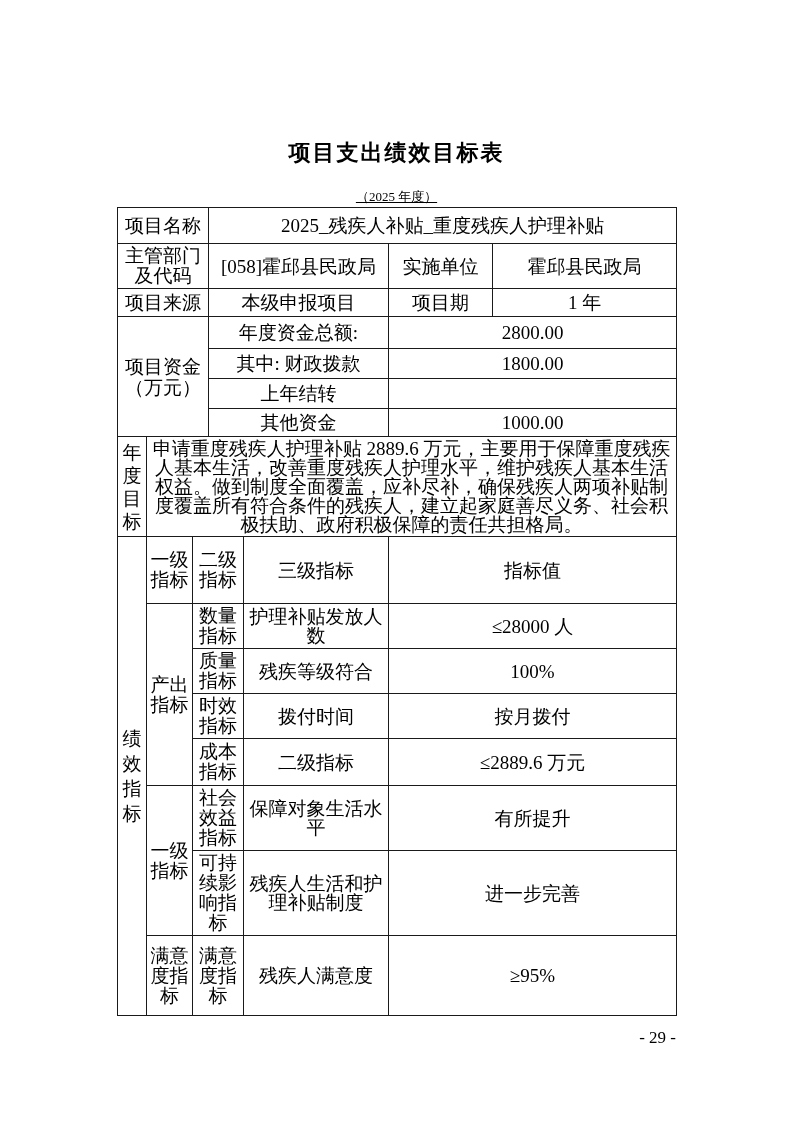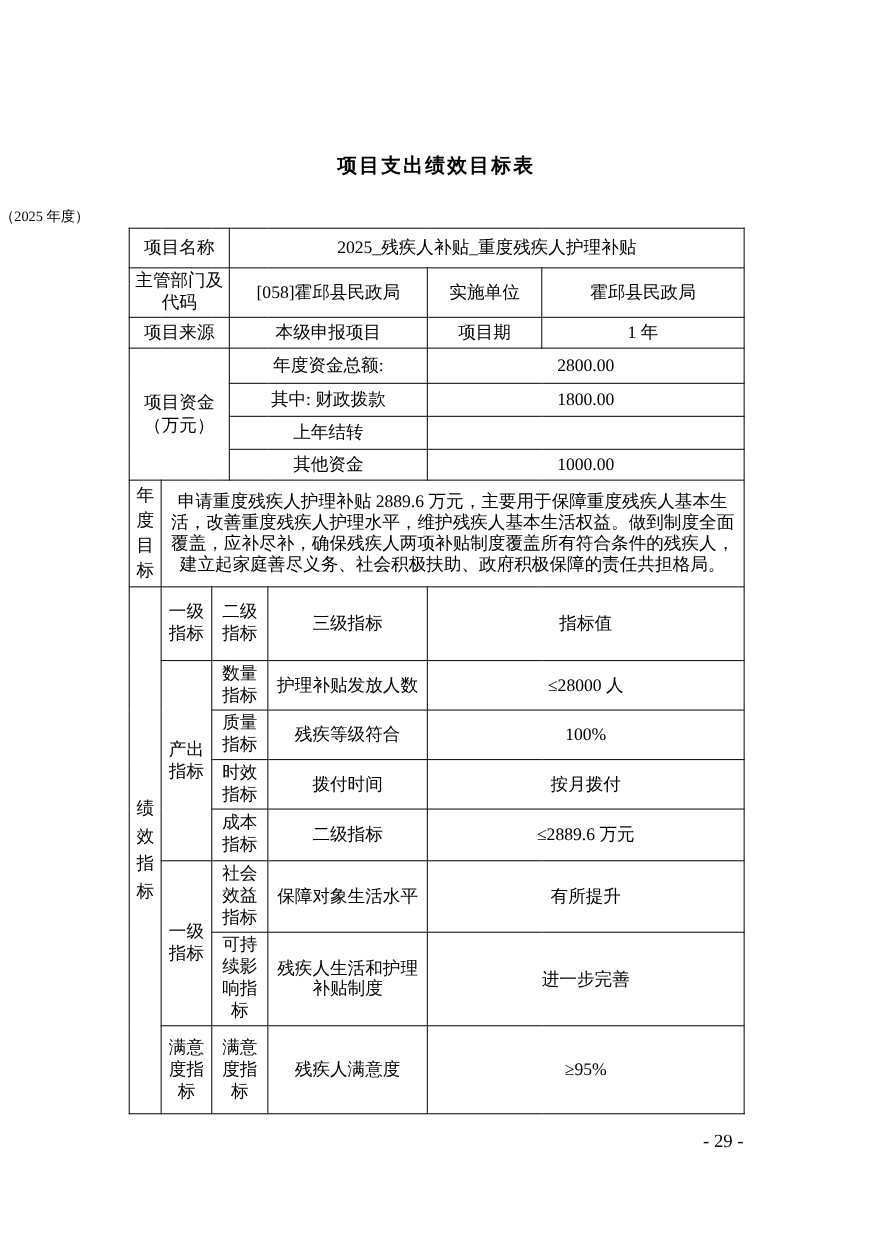--- a/index.html
+++ b/index.html
@@ -12,44 +12,45 @@
     font-family: "Liberation Serif", "DejaVu Serif", serif;
     color: #000000;
     overflow: hidden;
   }
   .doc-title {
     position: absolute;
     top: 138px;
     left: 0;
     width: 100%;
     text-align: center;
-    font-size: 18px;
+    font-size: 22px;
     font-weight: bold;
     letter-spacing: 2px;
     margin: 0;
   }
   .doc-subtitle {
     position: absolute;
     top: 188px;
     left: 0;
     width: 100%;
-    text-align: left;
+    text-align: center;
     font-size: 13px;
+    text-decoration: underline;
   }
   table.main {
     position: absolute;
     top: 207px;
     left: 117px;
     width: 559px;
     border-collapse: collapse;
     table-layout: fixed;
   }
   table.main td {
     border: 1px solid #1a1a1a;
-    font-size: 16px;
+    font-size: 19px;
     text-align: center;
     vertical-align: middle;
     padding: 2px;
     overflow: hidden;
     line-height: 19px;
   }
   
   .r1 { height: 36px; }  .r2 { height: 42px; }  .r3 { height: 28px; }
   .rf1 { height: 32px; } .rf2 { height: 30px; } .rf3 { height: 30px; } .rf4 { height: 28px; }
   .rg { height: 94px; margin-top: 36px; }  .rh { height: 67px; }

